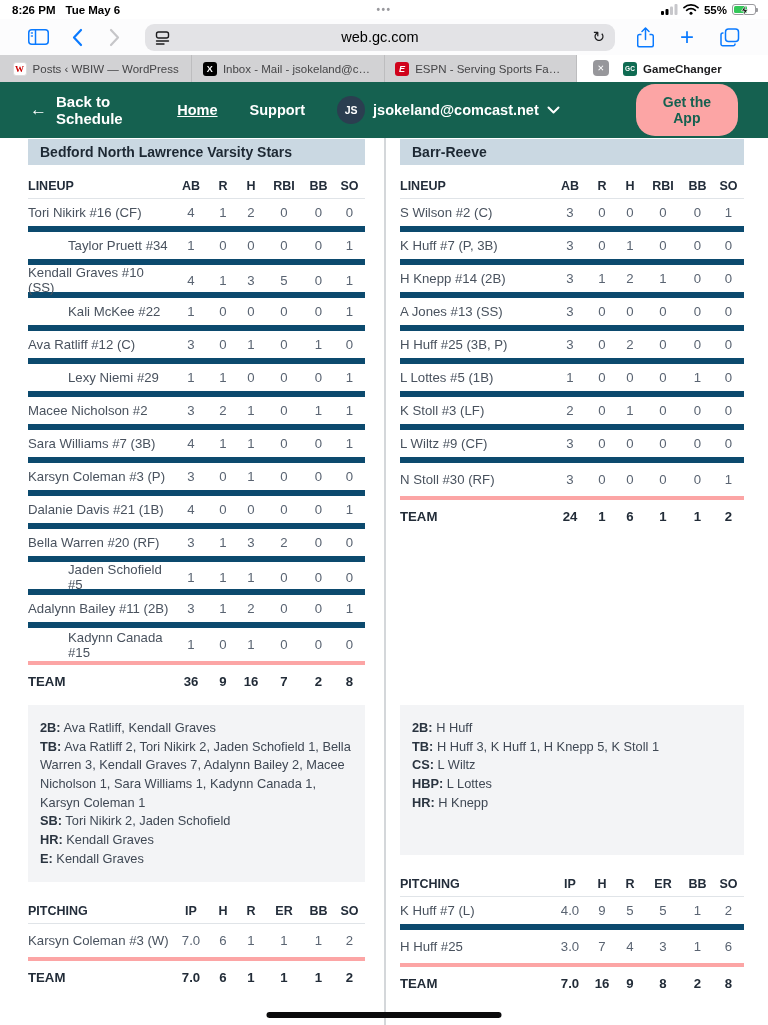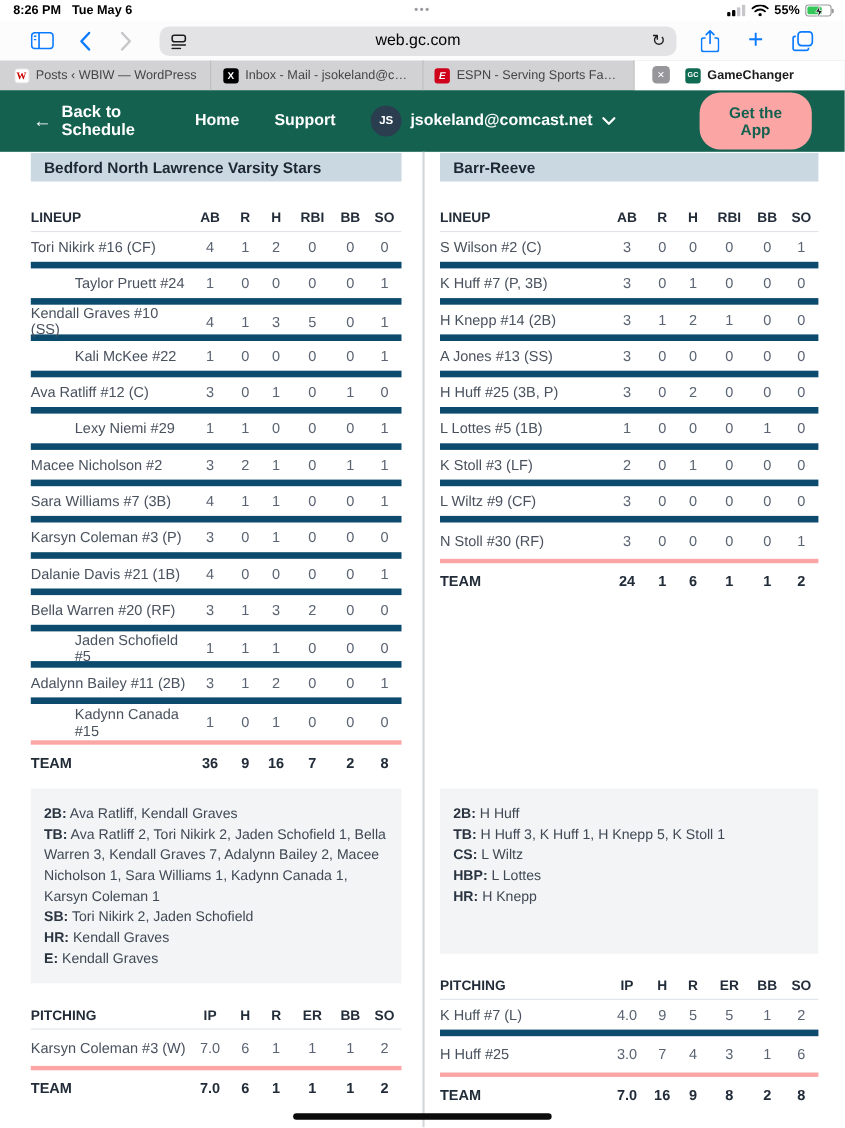--- a/index.html
+++ b/index.html
@@ -47,21 +47,21 @@
   .cta { margin-left:44px; background:#fca5a5; color:#156150; font-size:14px; font-weight:bold; border:none; border-radius:19px; padding:10px 19px; cursor:pointer; }
 
   
   .divider-v { position:absolute; left:384px; top:138px; height:887px; width:1.5px; background:#d4d7da; }
   .col { position:absolute; top:139px; }
   .col.left  { left:28px;  width:337px; }
   .col.right { left:400px; width:344px; }
   .teambar { height:26px; background:#cad8e2; display:flex; align-items:center; padding-left:12px; font-size:14px; font-weight:bold; color:#1d2833; }
 
   .thead, .trow { display:grid; grid-template-columns:1fr 36px 28px 28px 38px 31px 31px; align-items:center; }
-  .thead { height:26px; margin-top:20px; border-bottom:1px solid #e0e4e8; font-size:12.5px; font-weight:bold; color:#232d3a; }
+  .thead { height:26px; margin-top:8px; border-bottom:1px solid #e0e4e8; font-size:12.5px; font-weight:bold; color:#232d3a; }
   .thead.pitch { margin-top:16px; }
   .num { text-align:center; }
   .trow { height:33px; border-bottom:6px solid #0c4a6e; font-size:13.2px; color:#49525e; }
   .rows .trow:last-child { border-bottom:none; }
   .trow .num { color:#5a6472; }
   .trow.total { height:36px; border-top:4px solid #fca5a5; border-bottom:none; font-weight:bold; color:#222c38; }
   .trow.total .num { color:#222c38; }
   .pname.sub { padding-left:40px; }
 
   .statsbox { margin-top:8px; background:#f3f4f6; padding:14px 12px; min-height:150px; font-size:12.8px; line-height:1.46; color:#3f4854; }
@@ -176,21 +176,21 @@
     <span class="label">GameChanger</span>
   </div>
 </div>
 
 <div class="navbar">
   <div class="backlink">
     <span style="font-size:17px;">←</span>
     <span>Back to Schedule</span>
   </div>
   <div class="navlinks">
-    <span style="cursor:pointer;">Home</span>
+    <span style="cursor:pointer;text-decoration:underline;">Home</span>
     <span style="cursor:pointer;">Support</span>
     <div class="account">
       <span class="avatar">JS</span>
       <span style="font-weight:bold;">jsokeland@comcast.net</span>
       <span>
         <svg width="13" height="8" viewBox="0 0 13 8">
             <path d="M1.5 1.5 L6.5 6.5 L11.5 1.5" fill="none" stroke="#fff" stroke-width="2" stroke-linecap="round" stroke-linejoin="round"></path>
           </svg>
       </span>
     </div>
@@ -218,21 +218,21 @@
         <span class="pname">Tori Nikirk #16 (CF)</span>
         <span class="num">4</span>
         <span class="num">1</span>
         <span class="num">2</span>
         <span class="num">0</span>
         <span class="num">0</span>
         <span class="num">0</span>
       </div>
 
       <div class="trow">
-        <span class="pname sub">Taylor Pruett #24</span>
+        <span class="pname sub">Taylor Pruett #34</span>
         <span class="num">1</span>
         <span class="num">0</span>
         <span class="num">0</span>
         <span class="num">0</span>
         <span class="num">0</span>
         <span class="num">1</span>
       </div>
 
       <div class="trow">
         <span class="pname">Kendall Graves #10 (SS)</span>

